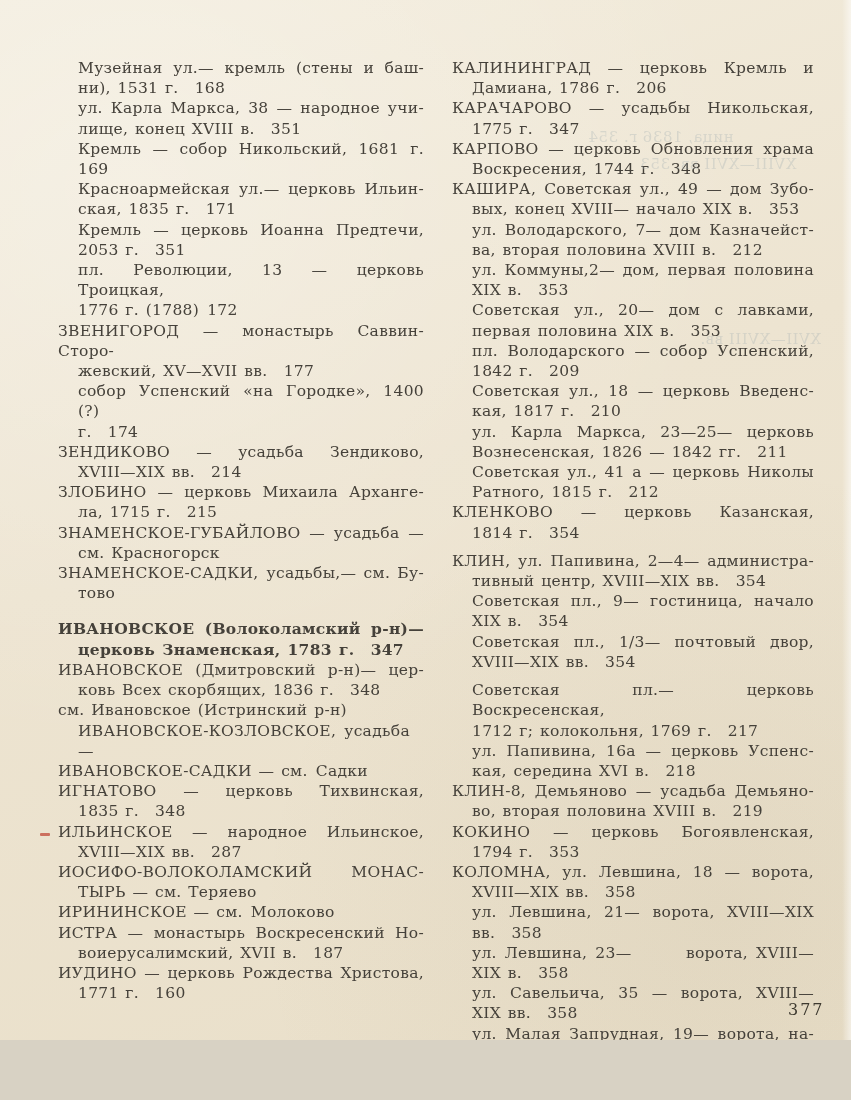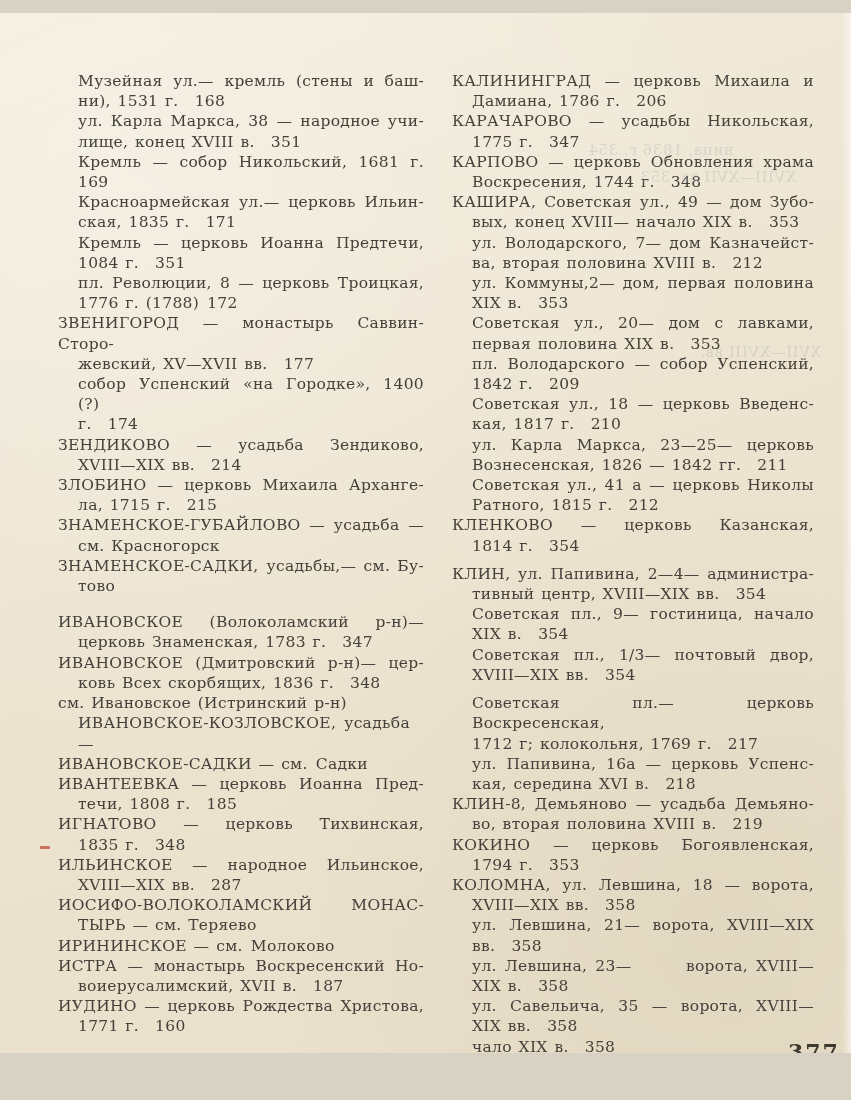--- a/index.html
+++ b/index.html
@@ -1,19 +1,19 @@
 <!DOCTYPE html>
 <html lang="ru"><head>
 <meta charset="utf-8">
 <style>
   html,body{margin:0;padding:0;background:#d8d2c4;}
   .page{
     position:relative;
     width:851px;height:1040px;
-    margin:13px auto;
+    margin:0 auto;
     overflow:hidden;
     background:
       radial-gradient(120% 90% at 15% 18%, rgba(255,255,255,0.28), rgba(255,255,255,0) 60%),
       radial-gradient(100% 80% at 85% 88%, rgba(120,100,60,0.07), rgba(120,100,60,0) 55%),
       linear-gradient(160deg,#f3edde 0%, #ede4d1 45%, #e9dfc9 100%);
     font-family:"DejaVu Serif","Liberation Serif",serif;
     color:#45413a;
   }
   .page-edge{
     position:absolute;right:0;top:0;width:9px;height:100%;
@@ -28,25 +28,25 @@
   .col-left{left:58px;width:366px;}
   .col-right{left:452px;width:362px;}
   .entry .line{
     text-align:justify;
     text-align-last:justify;
   }
   .entry .line.last{text-align-last:left;}
   .entry.main .line{padding-left:20px;}
   .entry.main .line:first-child{padding-left:0;}
   .entry.sub .line{padding-left:20px;}
-  .entry.gap-lg{margin-top:16px;}
+  .entry.gap-lg{margin-top:16px;font-weight:bold;}
   .entry.gap-sm{margin-top:8px;}
   .page-number{
-    position:absolute;left:788px;top:1026px;
-    font-size:22px;font-weight:bold;letter-spacing:2px;
+    position:absolute;left:788px;top:1000px;
+    font-size:16px;font-weight:normal;letter-spacing:2px;
     color:#3d392f;
   }
   .watermark{
     position:absolute;left:512px;top:1074px;
     font-family:"DejaVu Sans","Liberation Sans",sans-serif;
     font-size:18px;letter-spacing:5px;word-spacing:13px;
     color:#dedcda;
     text-shadow:0 1px 0 rgba(255,255,255,0.85), 1px 1px 0 rgba(168,172,182,0.45);
     white-space:nowrap;
   }
@@ -83,24 +83,24 @@
       <div class="entry sub">
         <div class="line">Кремль — собор Никольский, 1681 г.</div>
         <div class="line last">169</div>
       </div>
       <div class="entry sub">
         <div class="line">Красноармейская ул.— церковь Ильин-</div>
         <div class="line last">ская, 1835 г.  171</div>
       </div>
       <div class="entry sub">
         <div class="line">Кремль — церковь Иоанна Предтечи,</div>
-        <div class="line last">1084 г.  351</div>
-      </div>
-      <div class="entry sub">
-        <div class="line">пл. Революции, 8 — церковь Троицкая,</div>
+        <div class="line last">2053 г.  351</div>
+      </div>
+      <div class="entry sub">
+        <div class="line">пл. Революции, 13 — церковь Троицкая,</div>
         <div class="line last">1776 г. (1788) 172</div>
       </div>
       <div class="entry main">
         <div class="line">ЗВЕНИГОРОД — монастырь Саввин-Сторо-</div>
         <div class="line last">жевский, XV—XVII вв.  177</div>
       </div>
       <div class="entry sub">
         <div class="line">собор Успенский «на Городке», 1400 (?)</div>
         <div class="line last">г.  174</div>
       </div>
@@ -129,24 +129,20 @@
         <div class="line last">ковь Всех скорбящих, 1836 г.  348</div>
       </div>
       <div class="entry main">
         <div class="line last">см. Ивановское (Истринский р-н)</div>
         <div class="line">ИВАНОВСКОЕ-КОЗЛОВСКОЕ, усадьба —</div>
       </div>
       <div class="entry main">
         <div class="line last">ИВАНОВСКОЕ-САДКИ — см. Садки</div>
       </div>
       <div class="entry main">
-        <div class="line">ИВАНТЕЕВКА — церковь Иоанна Пред-</div>
-        <div class="line last">течи, 1808 г.  185</div>
-      </div>
-      <div class="entry main">
         <div class="line">ИГНАТОВО — церковь Тихвинская,</div>
         <div class="line last">1835 г.  348</div>
       </div>
       <div class="entry main">
         <div class="line">ИЛЬИНСКОЕ — народное Ильинское,</div>
         <div class="line last">XVIII—XIX вв.  287</div>
       </div>
       <div class="entry main">
         <div class="line">ИОСИФО-ВОЛОКОЛАМСКИЙ МОНАС-</div>
         <div class="line last">ТЫРЬ — см. Теряево</div>
@@ -159,21 +155,21 @@
         <div class="line last">воиерусалимский, XVII в.  187</div>
       </div>
       <div class="entry main">
         <div class="line">ИУДИНО — церковь Рождества Христова,</div>
         <div class="line last">1771 г.  160</div>
       </div>
     </div>
 
   <div class="col col-right">
       <div class="entry main">
-        <div class="line">КАЛИНИНГРАД — церковь Михаила и</div>
+        <div class="line">КАЛИНИНГРАД — церковь Кремль и</div>
         <div class="line last">Дамиана, 1786 г.  206</div>
       </div>
       <div class="entry main">
         <div class="line">КАРАЧАРОВО — усадьбы Никольская,</div>
         <div class="line last">1775 г.  347</div>
       </div>
       <div class="entry main">
         <div class="line">КАРПОВО — церковь Обновления храма</div>
         <div class="line last">Воскресения, 1744 г.  348</div>
       </div>
@@ -251,20 +247,21 @@
       </div>
       <div class="entry sub">
         <div class="line">ул. Левшина, 23— ворота, XVIII—</div>
         <div class="line last">XIX в.  358</div>
       </div>
       <div class="entry sub">
         <div class="line">ул. Савельича, 35 — ворота, XVIII—</div>
         <div class="line last">XIX вв.  358</div>
       </div>
       <div class="entry sub">
+        <div class="line">ул. Малая Запрудная, 19— ворота, на-</div>
         <div class="line last">чало XIX в.  358</div>
       </div>
     </div>
 
   <div class="red-dash" style="left: 40px; top: 833px;"></div>
 
   <div class="page-number">377</div>
 
   <div class="watermark">летопись русской усадьбы</div>
 

